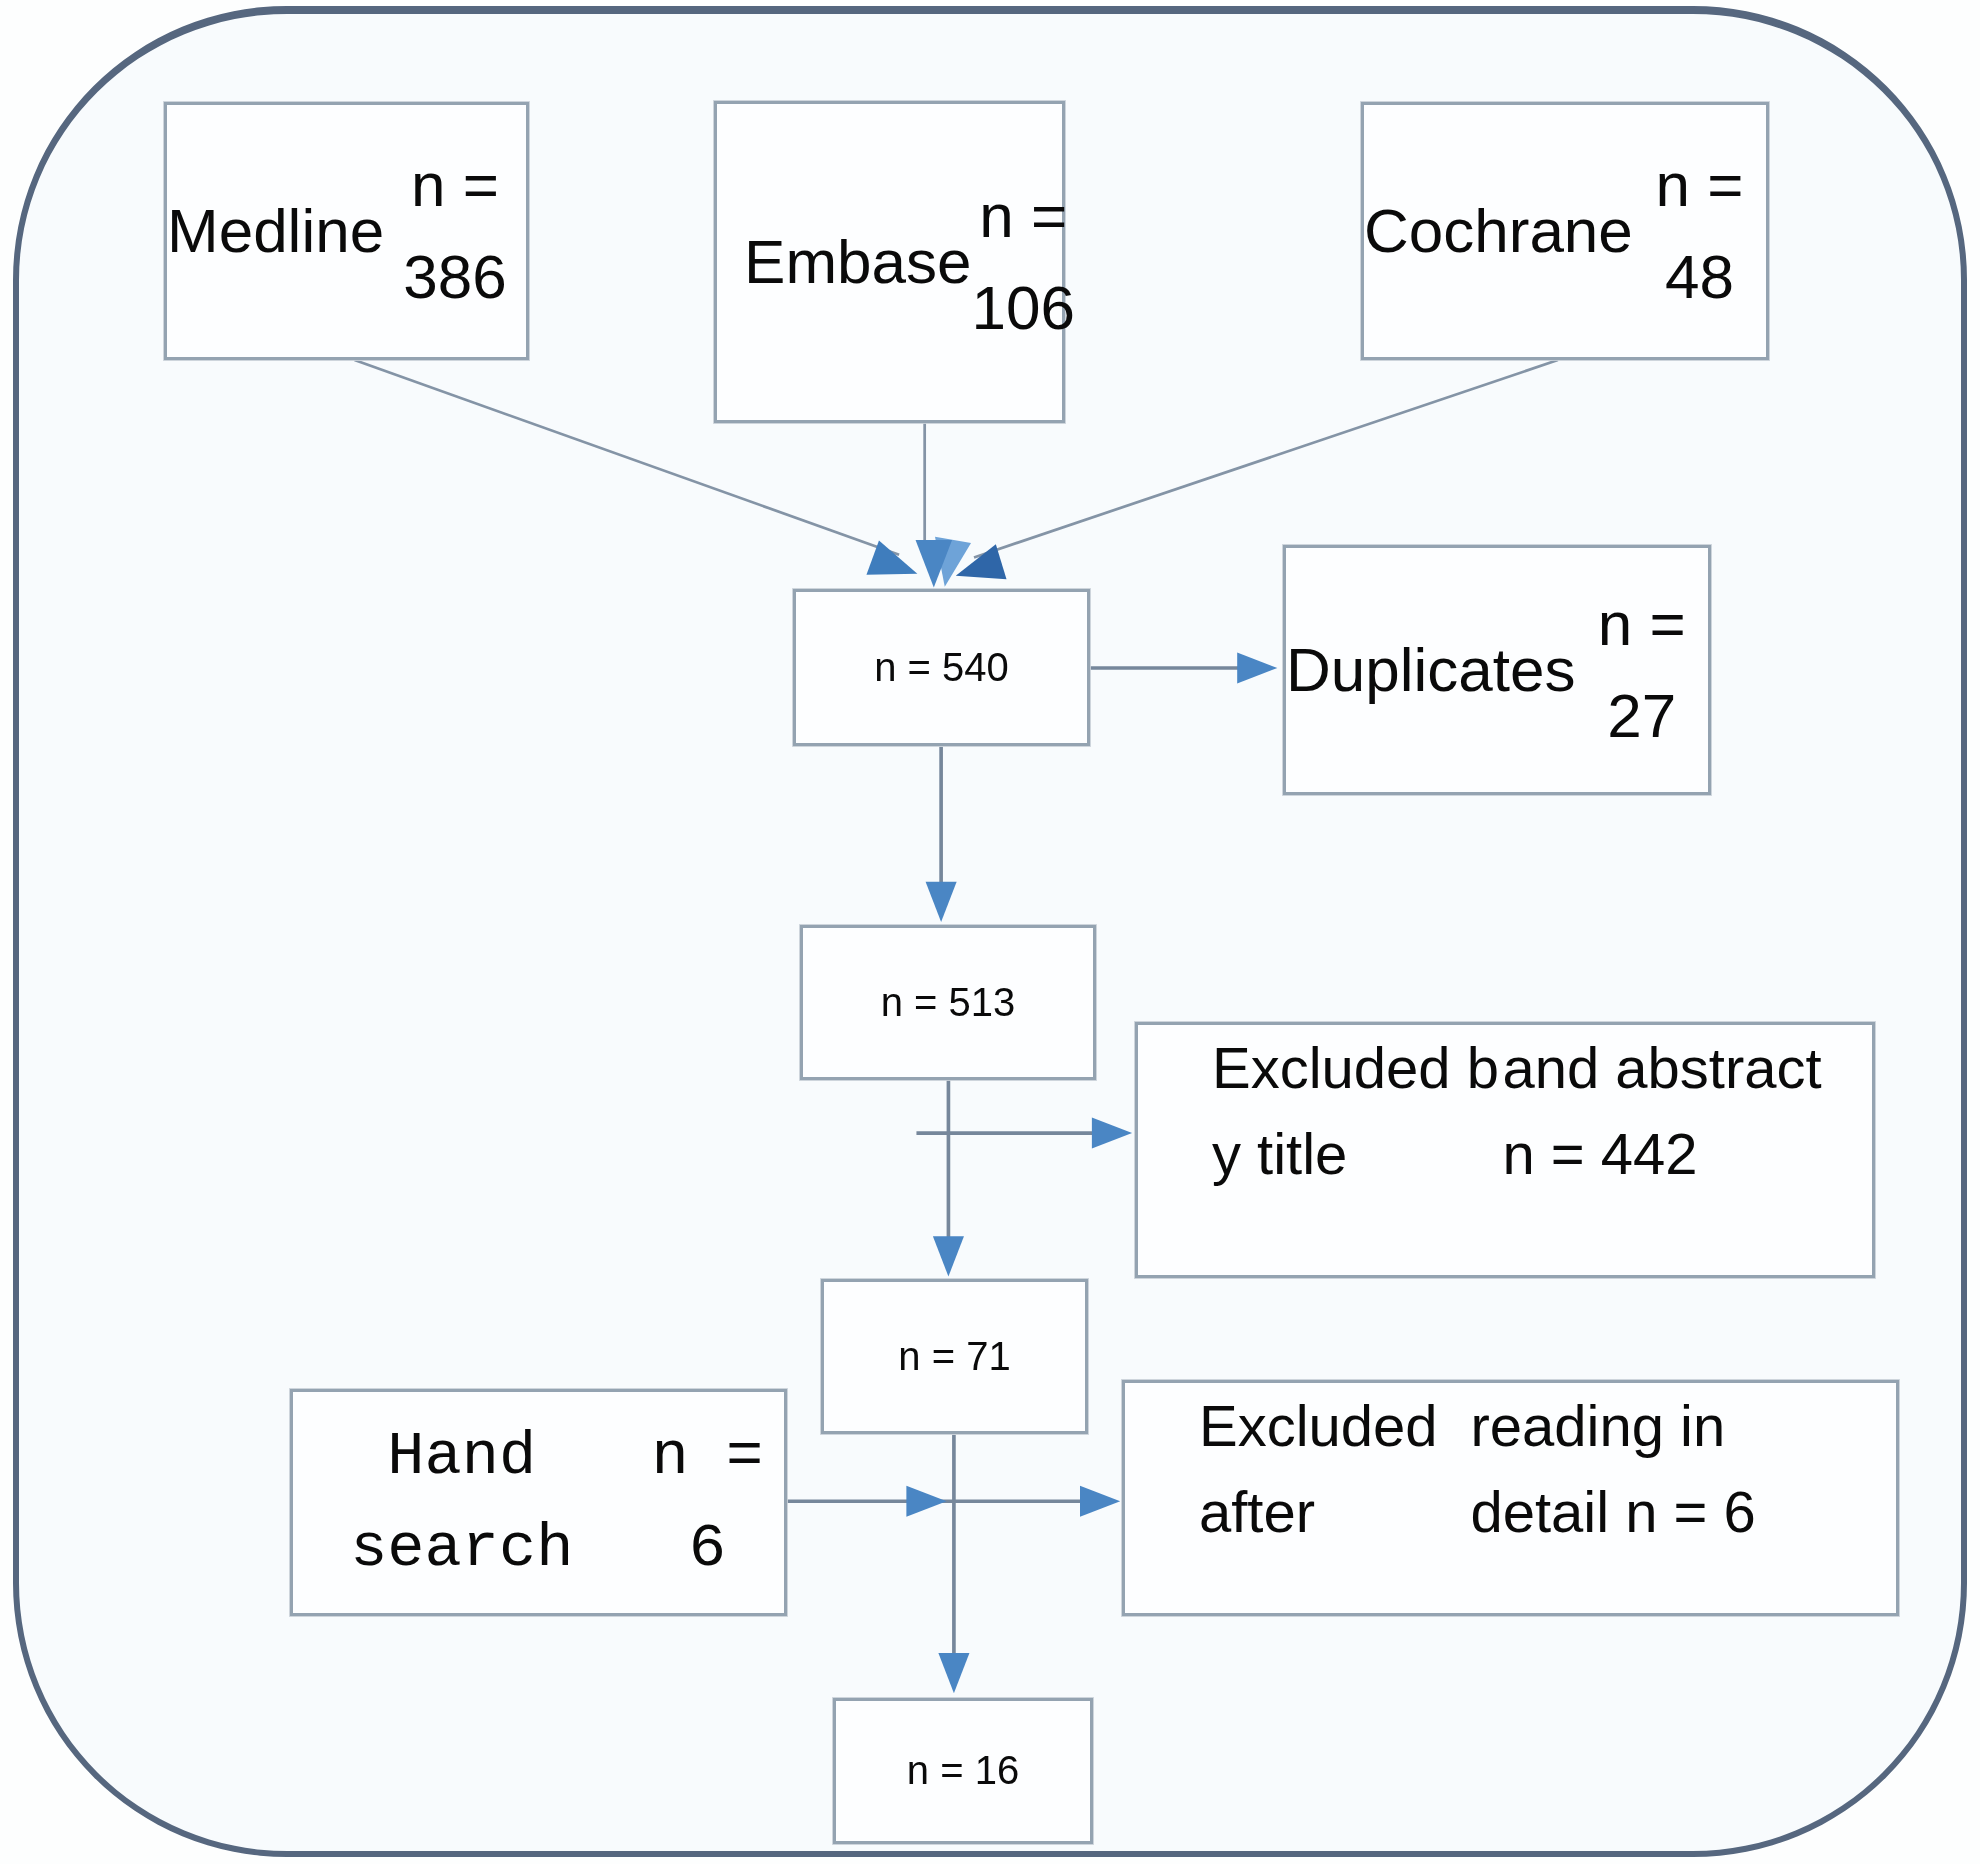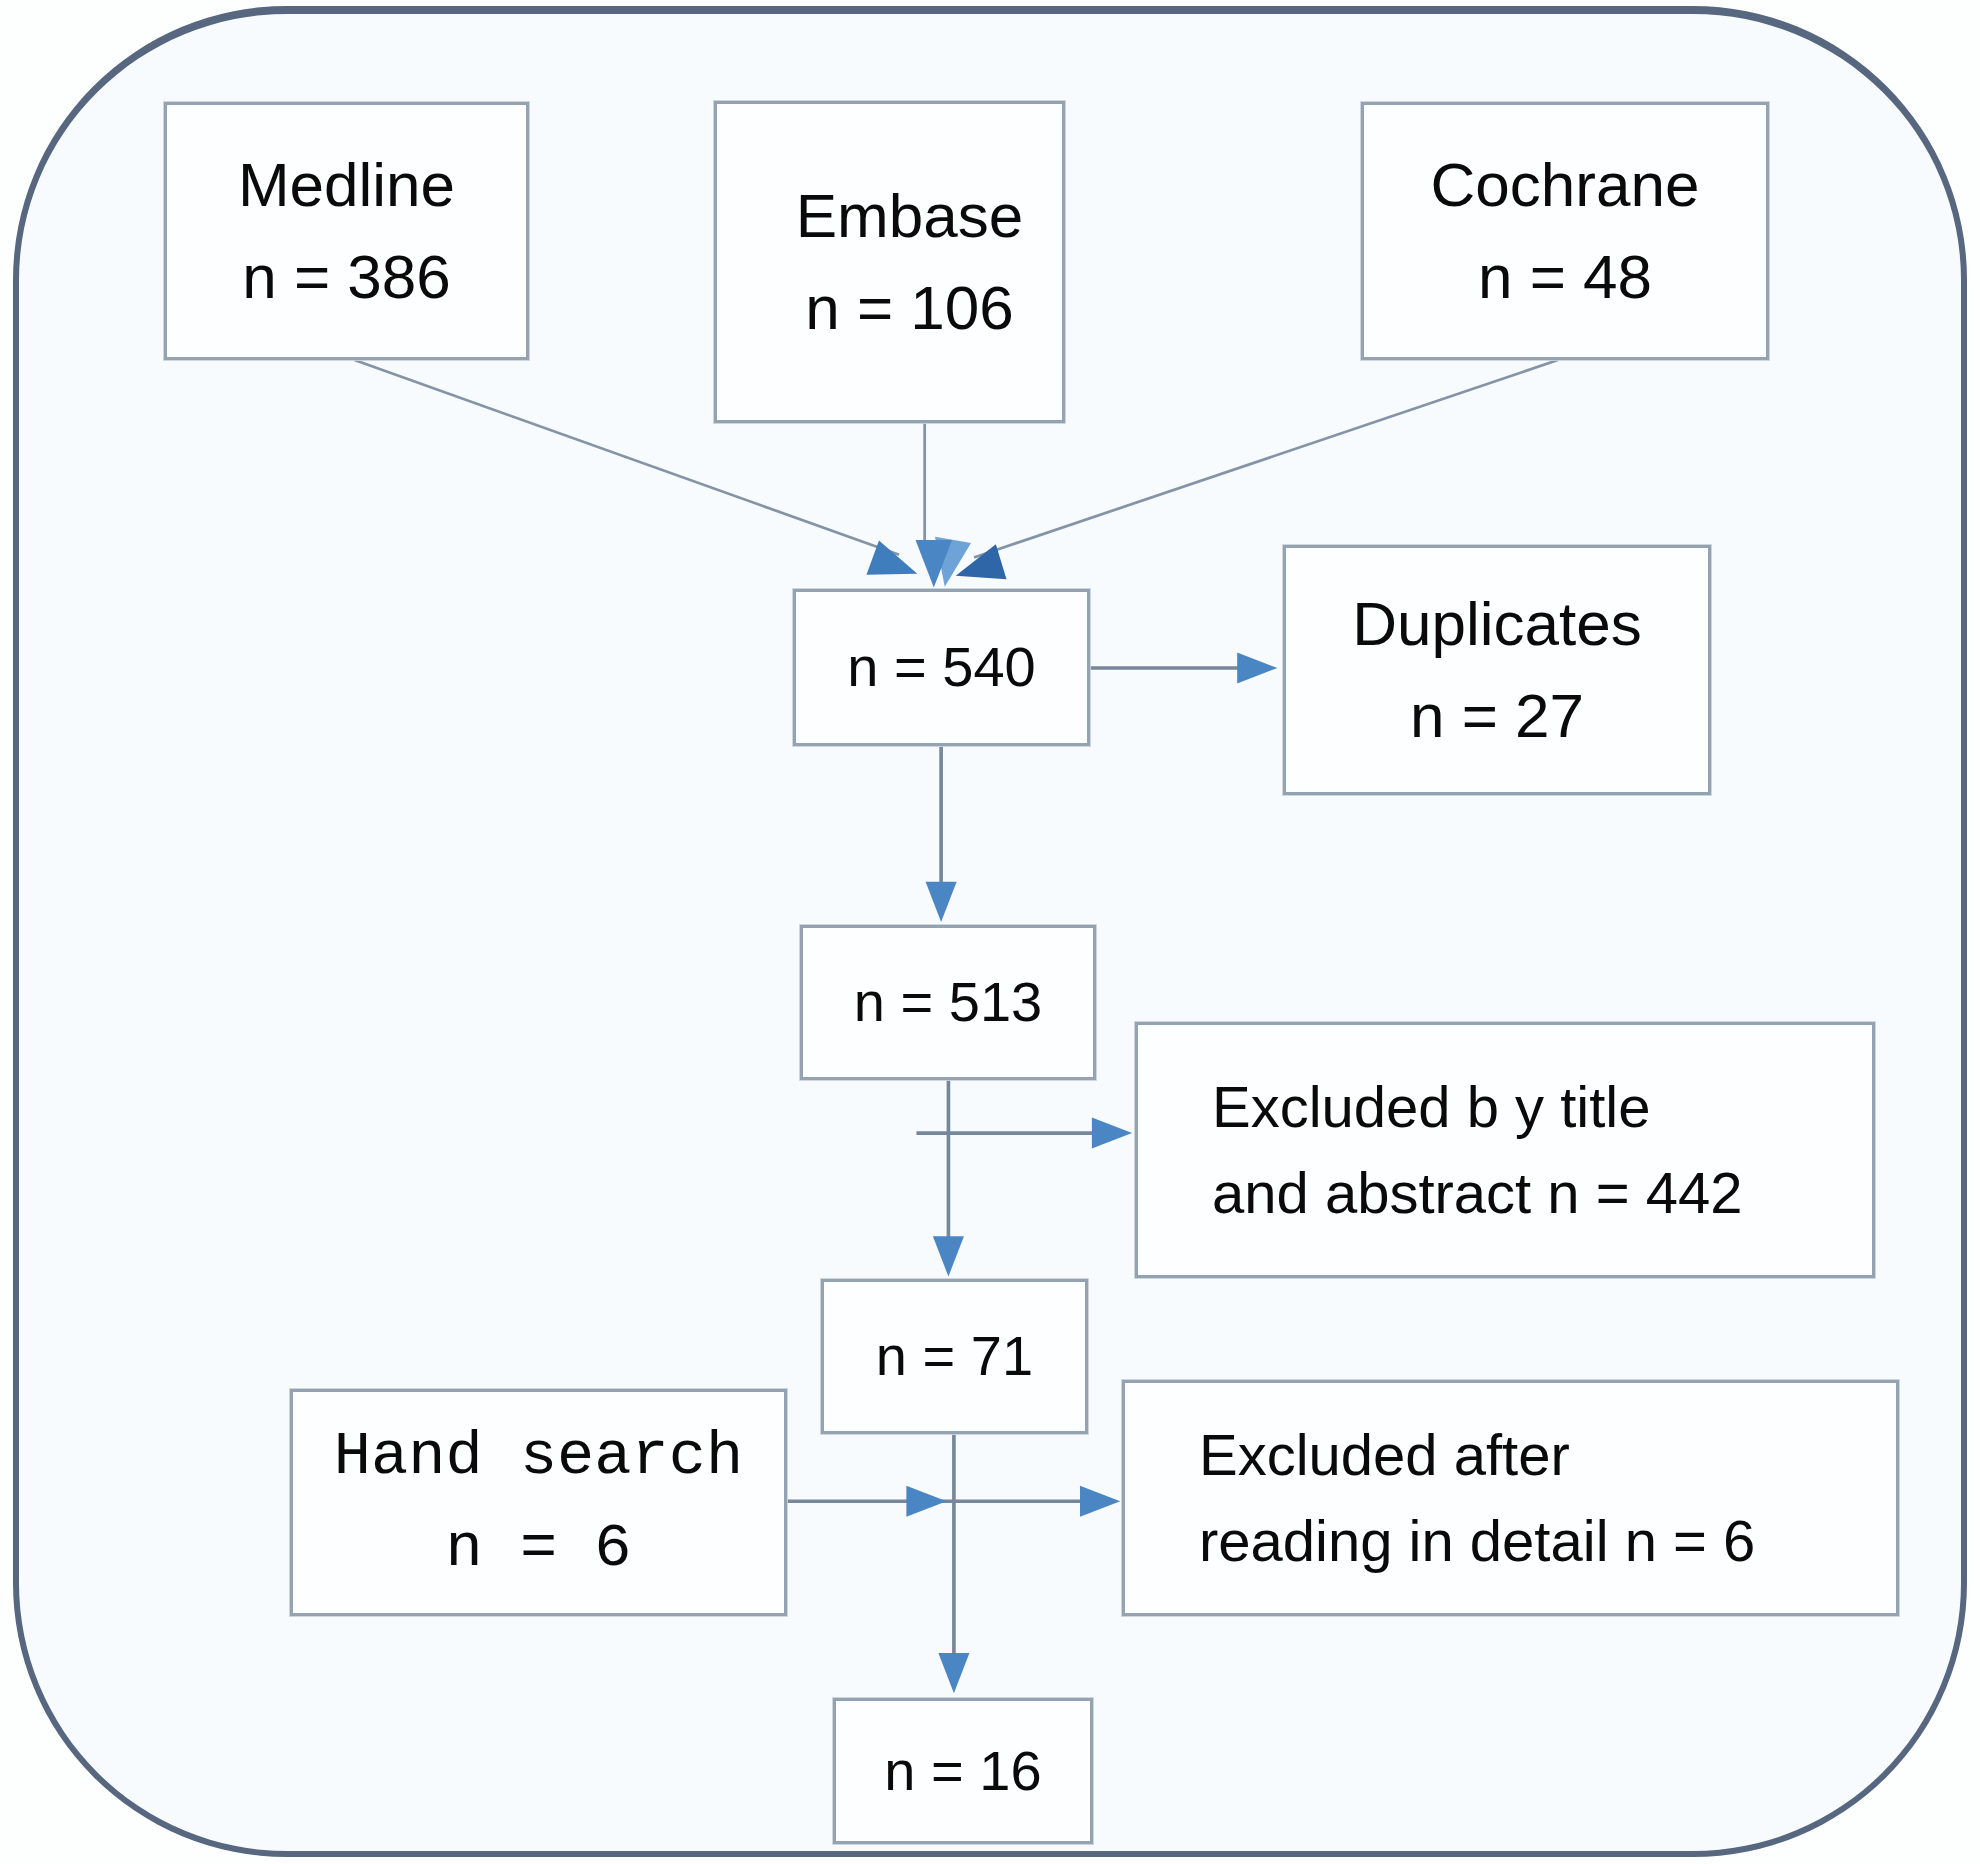--- a/index.html
+++ b/index.html
@@ -35,35 +35,35 @@
     width: 1980px;
     height: 1865px;
   }
   .node {
     position: absolute;
     box-sizing: border-box;
     border: 3.7px solid #94a3b1;
     background: #fdfeff;
     box-shadow: 0 0 0 0.9px #c9d1d9;
     display: flex;
-    flex-direction: column;
+    flex-direction: row;
     justify-content: center;
     align-items: center;
     color: #0a0a0a;
     text-align: center;
     line-height: 1.48;
   }
   .node.left-align {
     align-items: flex-start;
     text-align: left;
     padding-left: 74px;
     padding-right: 18.3px;
   }
   .fs-source { font-size: 62px; }
-  .fs-count  { font-size: 56px; }
+  .fs-count  { font-size: 40px; }
   .fs-note   { font-size: 58px; }
 
   
   .node-medline         { left: 164px;  top: 102px;  width: 365px; height: 258px; }
   .node-embase          { left: 714px;  top: 101px;  width: 351px; height: 322px; padding-left: 40px; }
   .node-cochrane        { left: 1361px; top: 102px;  width: 408px; height: 258px; }
   .node-pool            { left: 793px;  top: 589px;  width: 297px; height: 157px; }
   .node-duplicates      { left: 1283px; top: 545px;  width: 428px; height: 250px; }
   .node-after-dup       { left: 800px;  top: 925px; width: 296px; height: 155px; }
   .node-excluded-title  { left: 1135px; top: 1022px; width: 740px; height: 256px; }

